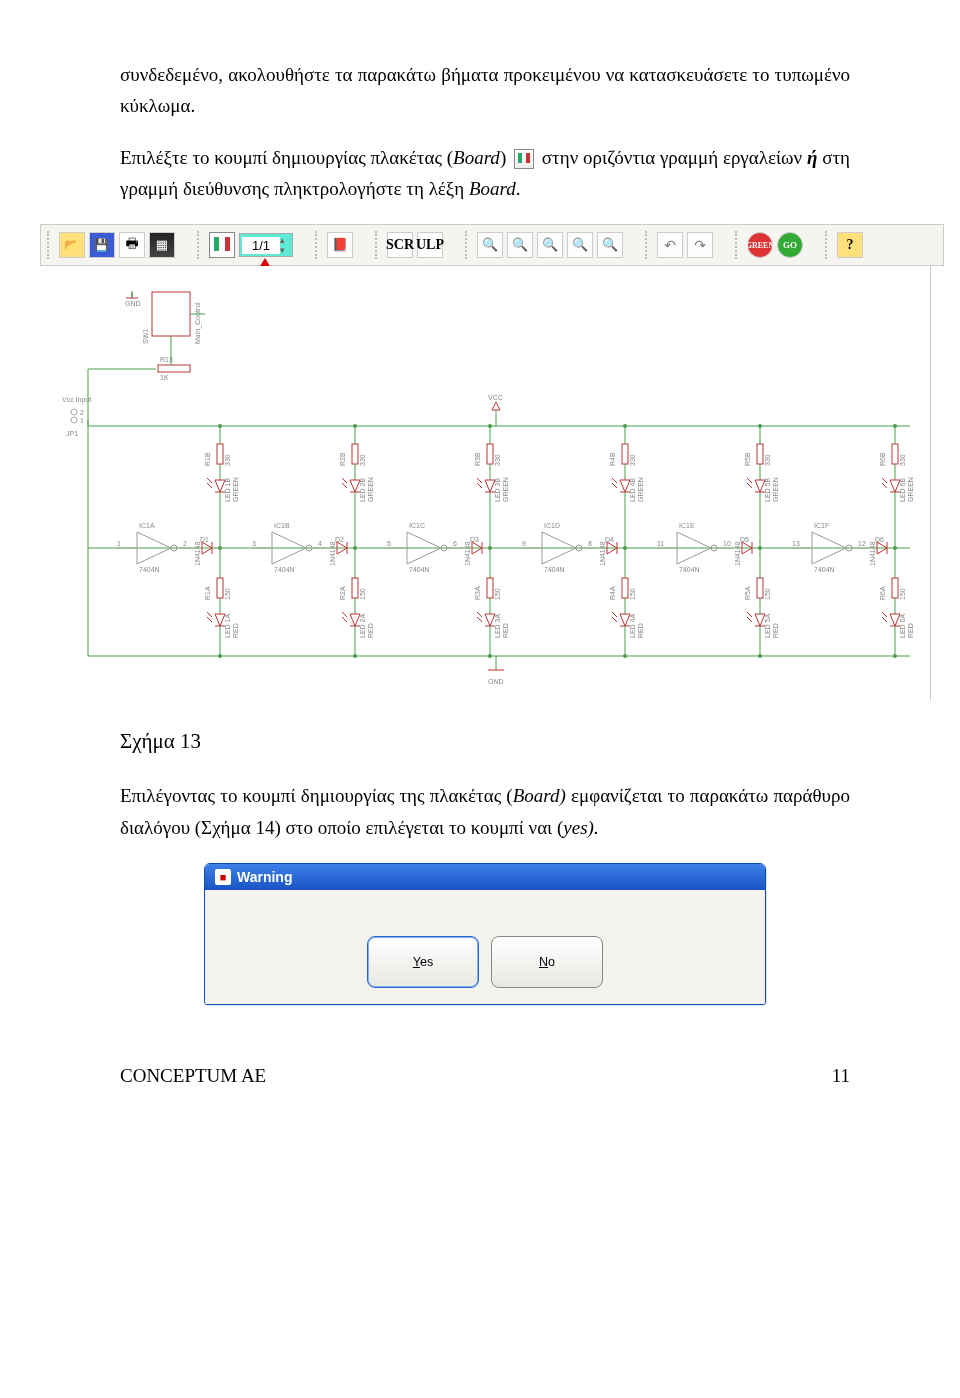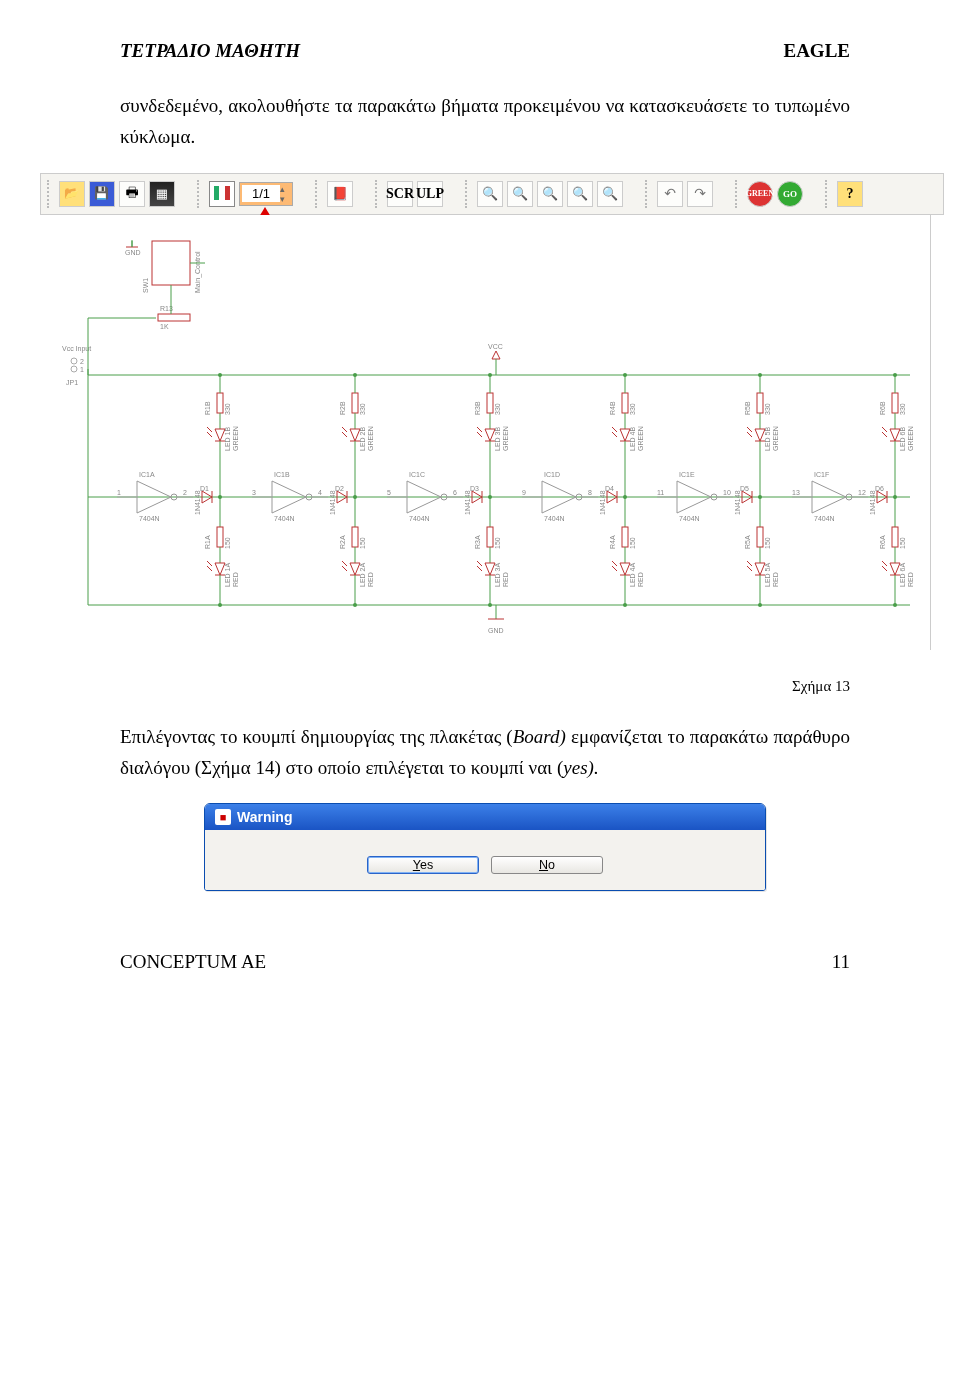--- a/index.html
+++ b/index.html
@@ -97,21 +97,21 @@
   .tb-btn.board::before {
     content:""; position:absolute; left:4px; top:4px; width:5px; height:14px; background:#2a6;
   }
   .tb-btn.board::after {
     content:""; position:absolute; right:4px; top:4px; width:5px; height:14px; background:#c33;
   }
   .tb-zoom {
     display: flex;
     align-items: center;
     border: 1px solid #aaa;
-    background:#fdba74;
+    background:#5eead4;
     height: 22px;
     padding: 0 2px;
   }
   .tb-zoom input {
     width: 34px;
     border: none;
     font-size: 13px;
     text-align: center;
     outline:none;
   }
@@ -170,22 +170,22 @@
     margin-top: 0;
     font-family: Arial, sans-serif;
   }
   .schematic svg { width:100%; height:100%; }
   .sch-text { font-size:7px; fill:#888; }
   .sch-wire { stroke:#4a9e4a; stroke-width:1; fill:none; }
   .sch-pin { stroke:#aaa; stroke-width:1; fill:none; }
   .sch-sym { stroke:#b33; stroke-width:1; fill:none; }
   .sch-gate { stroke:#999; stroke-width:1; fill:none; }
   .figcap {
-    text-align: right;
-    font-size: 15px;
+    text-align: left;
+    font-size: 21px;
     margin: 28px 0 26px;
   }
   
   .dialog-wrap {
     display: flex;
     justify-content: center;
     margin-top: 10px;
   }
   .dialog {
     width: 560px;
@@ -237,47 +237,47 @@
   .dlg-text { font-size: 12.5px; line-height:1.4; color:#222; }
   .dlg-text p { margin: 0 0 14px; }
   .dlg-btns {
     display:flex;
     justify-content:center;
     gap: 12px;
     margin-top: 8px;
   }
   .dlg-btn {
     min-width: 86px;
-    padding: 1px 12px;
+    padding: 18px 12px;
     border: 1px solid #888;
     background: linear-gradient(#fff,#e8e7e2);
     font-size: 12.5px;
-    border-radius: 3px;
+    border-radius: 8px;
     text-align:center;
+    margin-top:20px;
   }
   .dlg-btn.focus { border: 1px solid #2a64c8; box-shadow: 0 0 0 1px #7fb2f5 inset;}
   .dlg-btn .u { text-decoration: underline; }
   .footer {
     display:flex;
     justify-content: space-between;
     font-size: 19px;
     margin-top: 60px;
   }
 </style>
 </head>
 <body>
 
 <div class="page">
-  <div class="header">
-    <span>ΤΕΤΡΑΔΙΟ ΜΑΘΗΤΗ</span>
-    <span class="right">EAGLE</span>
-  </div>
 
   <p class="para">συνδεδεμένο, ακολουθήστε τα παρακάτω βήματα προκειμένου να κατασκευάσετε το τυπωμένο κύκλωμα.</p>
 
+  <p class="para">
+    <span>Επιλέξτε το κουμπί δημιουργίας πλακέτας (</span><i>Board</i><span>) </span><span class="inline-icon"></span><span> στην οριζόντια γραμμή εργαλείων </span><b><i>ή</i></b><span> στη γραμμή διεύθυνσης πληκτρολογήστε τη λέξη </span><i>Board</i><span>.</span>
+  </p>
 
   <div class="toolbar">
     <div class="tb-handle"></div>
     <div class="tb-btn yellow">📂</div>
     <div class="tb-btn blue">💾</div>
     <div class="tb-btn printer"></div>
     <div class="tb-btn film"></div>
     <div class="tb-gap"></div>
     <div class="tb-handle"></div>
     <div class="tb-btn board"></div>

